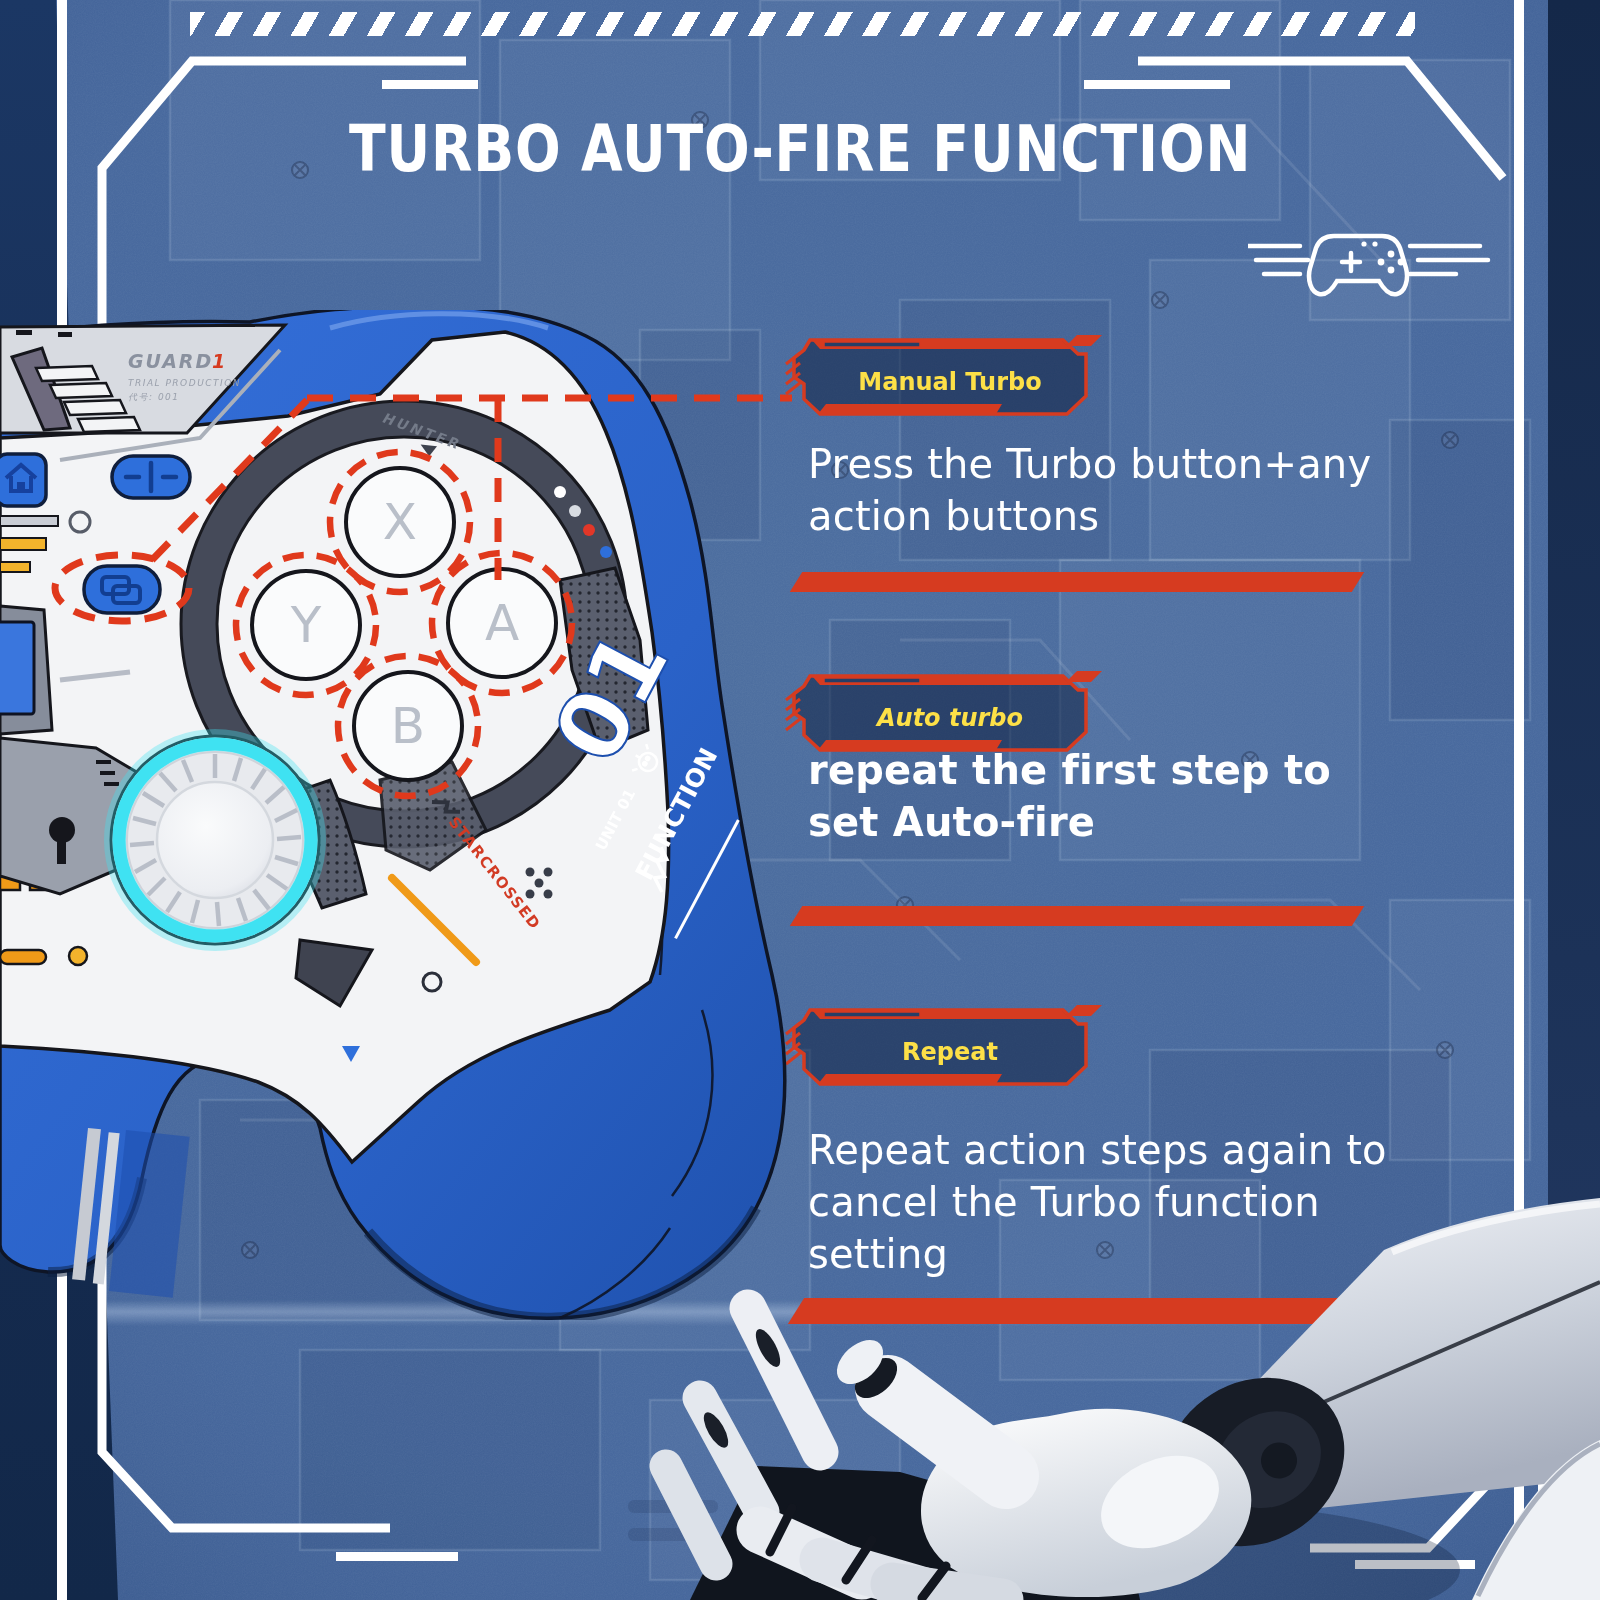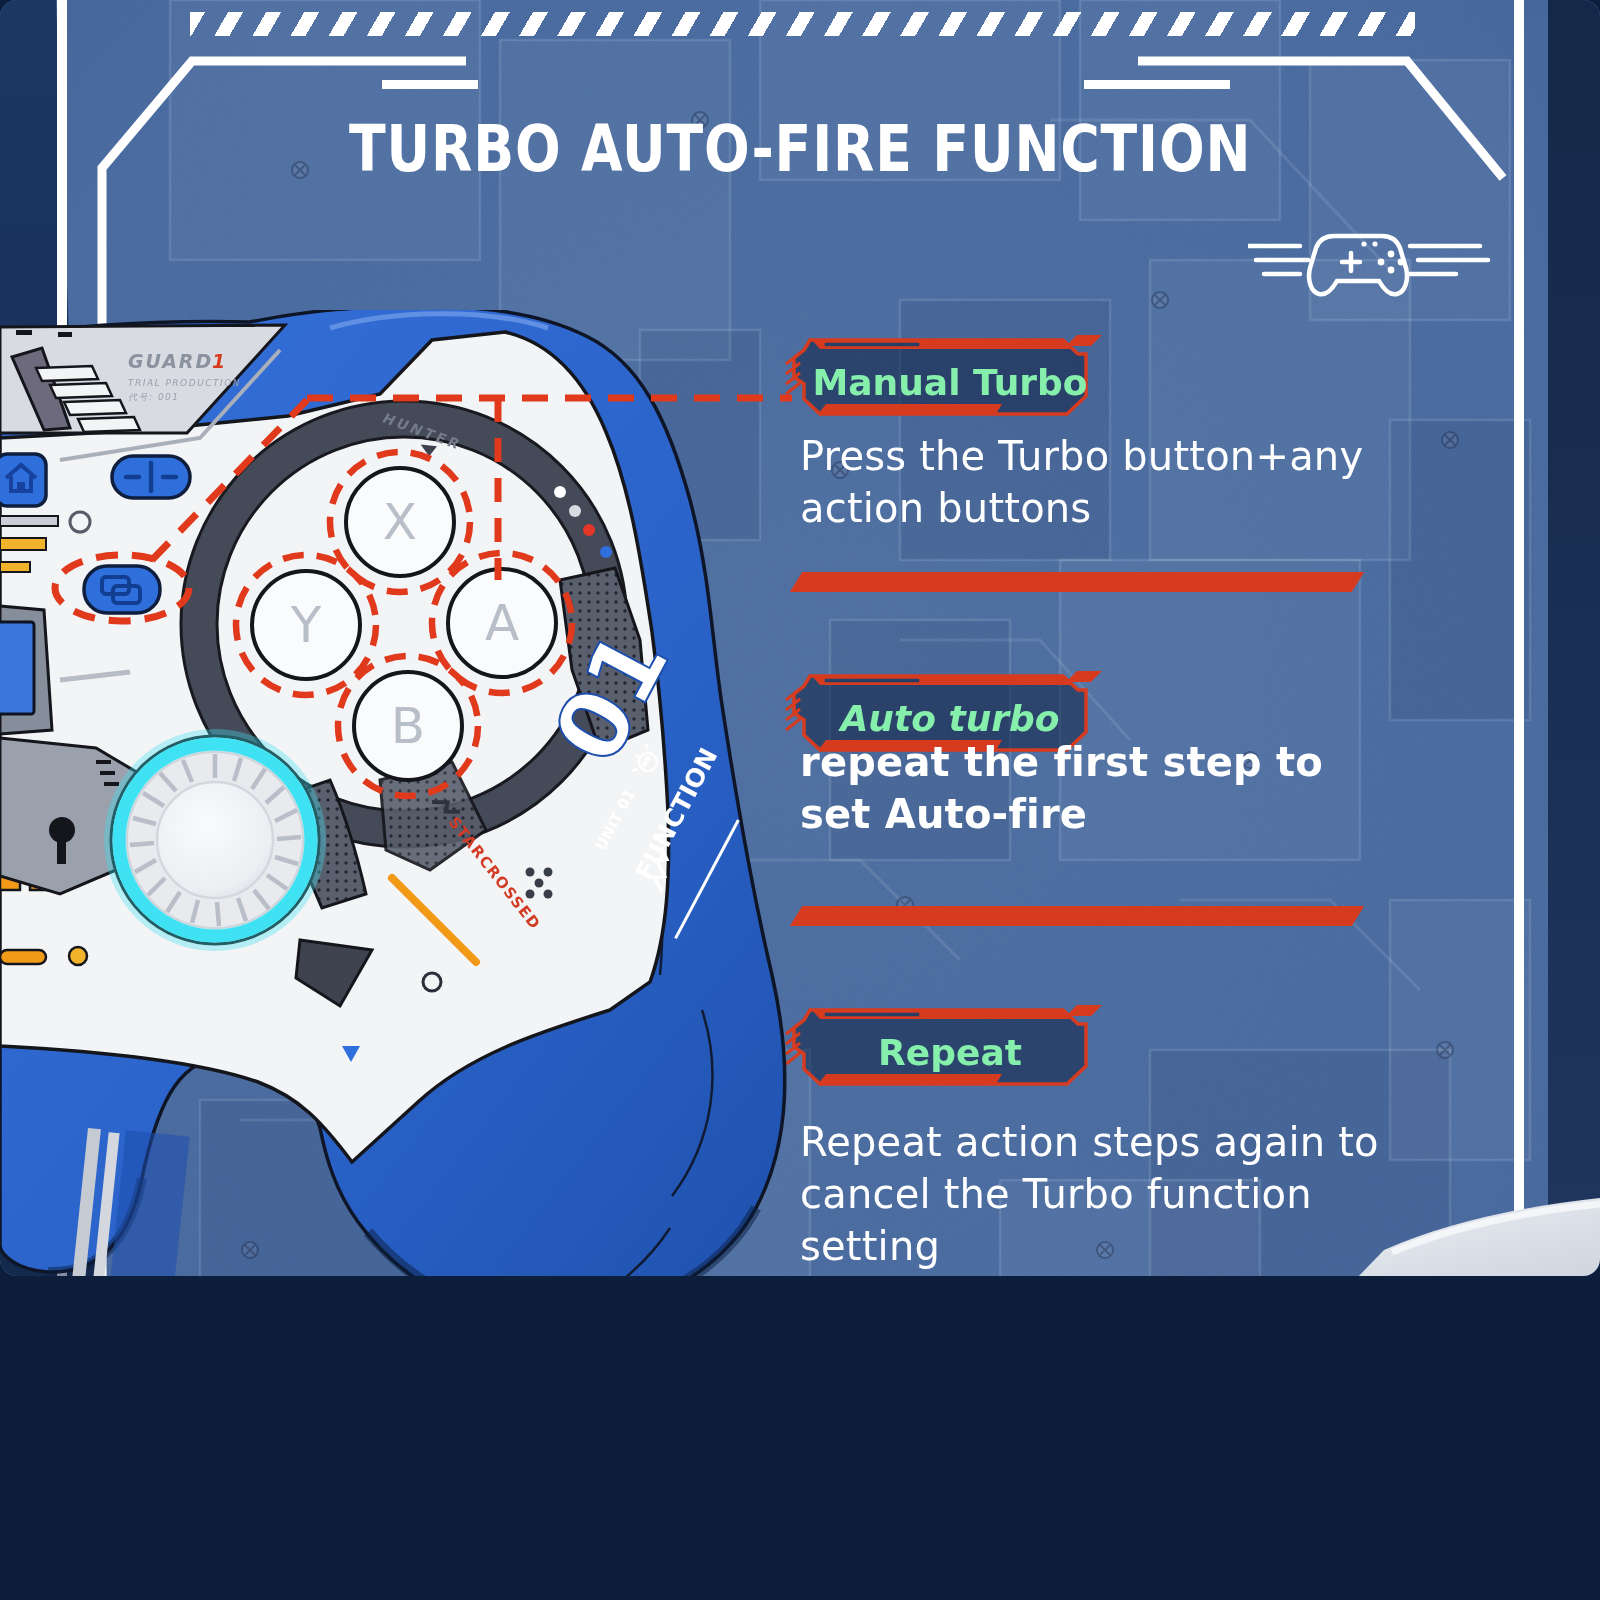--- a/index.html
+++ b/index.html
@@ -1,17 +1,17 @@
 <!DOCTYPE html>
 <html><head>
 <meta charset="utf-8">
 <style>
   html,body{margin:0;padding:0;background:#0d1e3c;}
-  #canvas{position:relative;width:1600px;height:1276px;overflow:hidden;
-          background:#47699e;font-family:"DejaVu Sans",sans-serif;border-radius:17px;}
+  #canvas{position:relative;width:1600px;height:1600px;overflow:hidden;
+          background:#47699e;font-family:"DejaVu Sans",sans-serif;}
   svg{display:block;}
   .abs{position:absolute;}
 
   
   #bg-svg{position:absolute;inset:0;z-index:1;}
   #strip-left{position:absolute;left:0;top:0;width:130px;height:1600px;z-index:3;
      background:linear-gradient(180deg,#1b3764 0%,#162c52 55%,#122849 100%);
      clip-path:polygon(0 0,56px 0,118px 100%,0 100%);}
   #strip-right{position:absolute;left:1548px;top:0;width:52px;height:1600px;z-index:3;
      background:linear-gradient(180deg,#142849 0%,#1c3258 60%,#243a64 100%);}
@@ -32,23 +32,23 @@
   #title{position:absolute;left:0;top:112px;width:1600px;text-align:center;z-index:8;}
   #title span{display:inline-block;transform:scaleX(.84);transform-origin:center;
      font-family:"DejaVu Sans",sans-serif;font-weight:bold;font-size:64px;letter-spacing:1px;
      color:#fff;white-space:nowrap;}
 
   
   .info{position:absolute;z-index:9;}
   .badge{position:absolute;width:326px;height:94px;}
   .badge svg{position:absolute;inset:0;}
   .badge-label{position:absolute;inset:0;display:flex;align-items:center;justify-content:center;
-     padding:6px 0 4px 14px;color:#86efac;font-weight:bold;font-size:36px;
+     padding:6px 0 4px 14px;color:#fde047;font-weight:bold;font-size:24px;
      font-family:"DejaVu Sans",sans-serif;}
-  .body-text{position:absolute;margin:0;color:#fff;font-size:40px;line-height:52px;
+  .body-text{position:absolute;margin:8px;color:#fff;font-size:40px;line-height:52px;
      font-family:"DejaVu Sans",sans-serif;letter-spacing:.2px;}
   .divider{position:absolute;background:#d63b20;transform:skewX(-32deg);}
 
   
   #controller-svg{position:absolute;left:0;top:310px;z-index:10;}
   #leader-svg{position:absolute;inset:0;z-index:12;pointer-events:none;}
   #gamepad-icon{position:absolute;left:1248px;top:220px;z-index:6;}
   #arm-svg{position:absolute;inset:0;z-index:13;pointer-events:none;}
 </style>
 </head>

